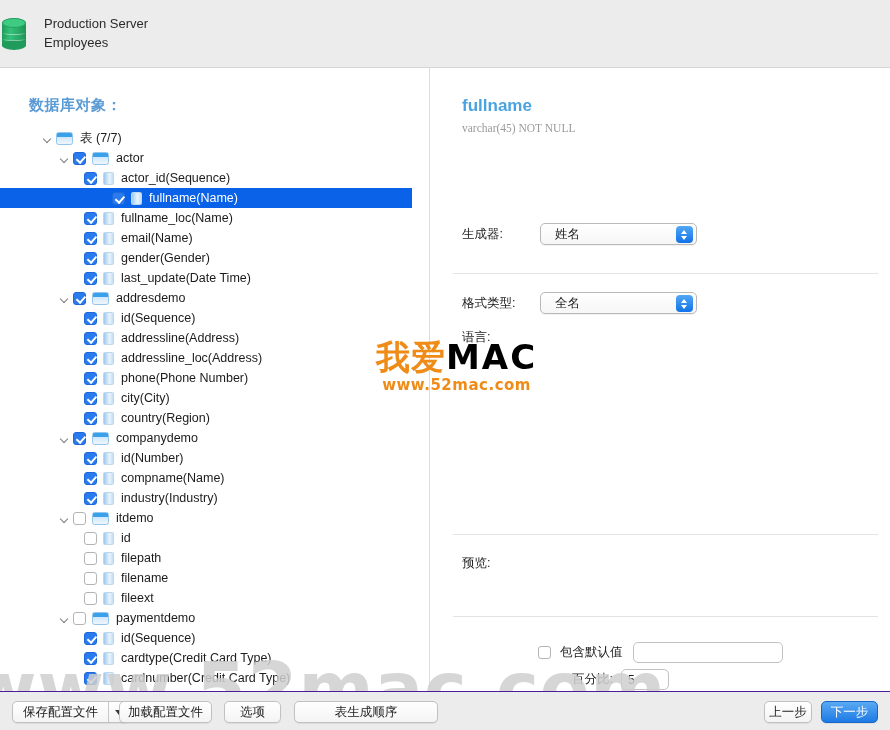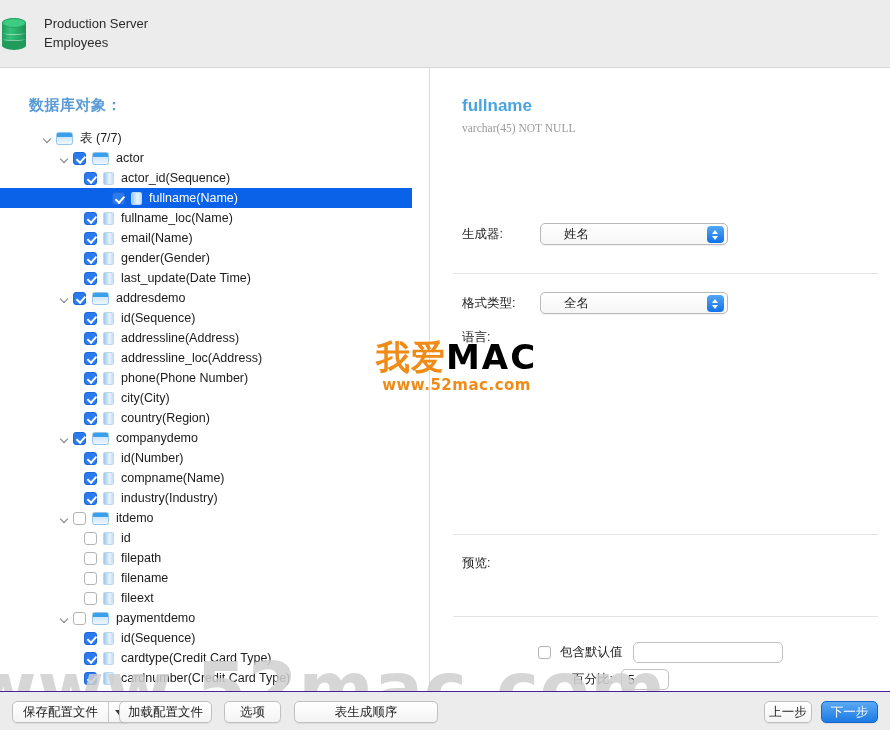--- a/index.html
+++ b/index.html
@@ -219,27 +219,27 @@
     display: flex; align-items: center;
   }
   .flabel {
     width: 78px;
     font-size: 12.5px;
     color: #1b1b1b;
     text-align: left;
     flex: 0 0 auto;
   }
   .popup {
-    width: 188px; height: 22px;
+    width: 157px; height: 22px;
     border: 1px solid #b9b9b9;
     border-radius: 5px;
     background: linear-gradient(180deg,#ffffff 0%,#f6f6f6 100%);
     position: relative;
     display: flex; align-items: center;
-    padding-left: 23px;
+    padding-left: 14px;
     font-size: 12.5px;
     color: #1b1b1b;
     box-shadow: 0 1px 1px rgba(0,0,0,.06);
   }
   .popup .arrows {
     position: absolute; right: 3px; top: 2px;
     width: 17px; height: 17px;
     border-radius: 4px;
     background: linear-gradient(180deg,#52a8f5 0%,#1172e8 100%);
   }

